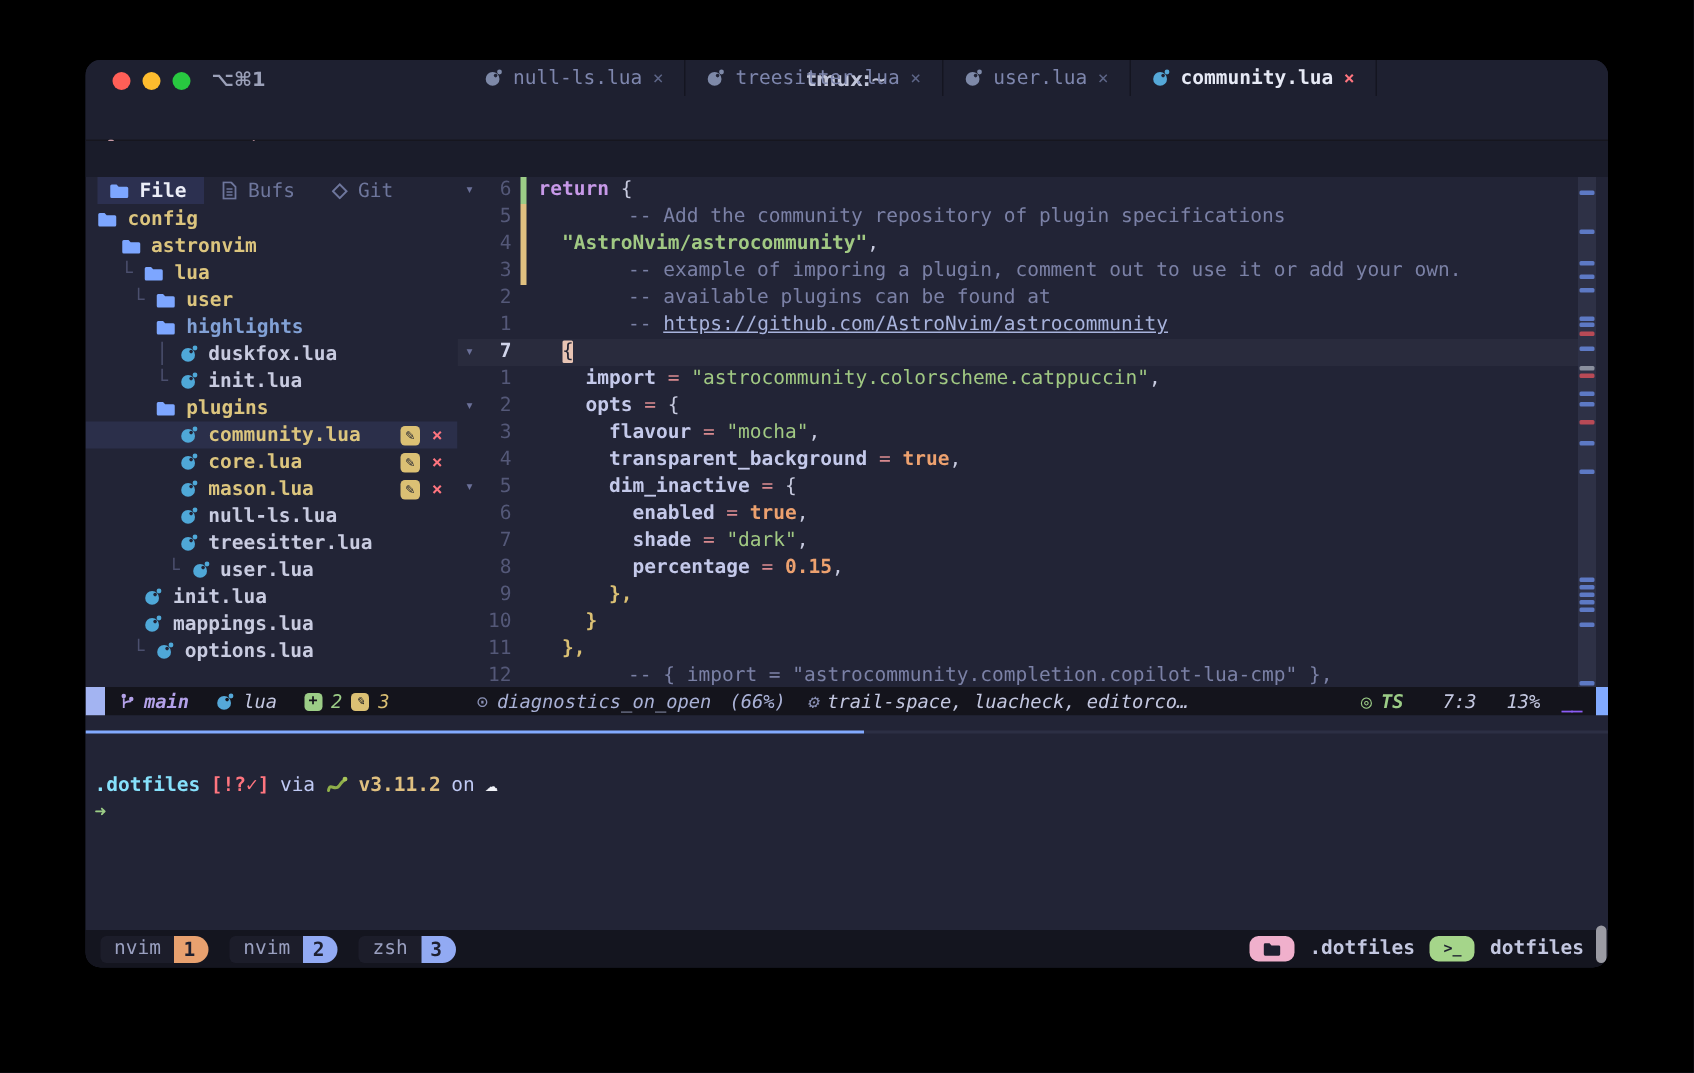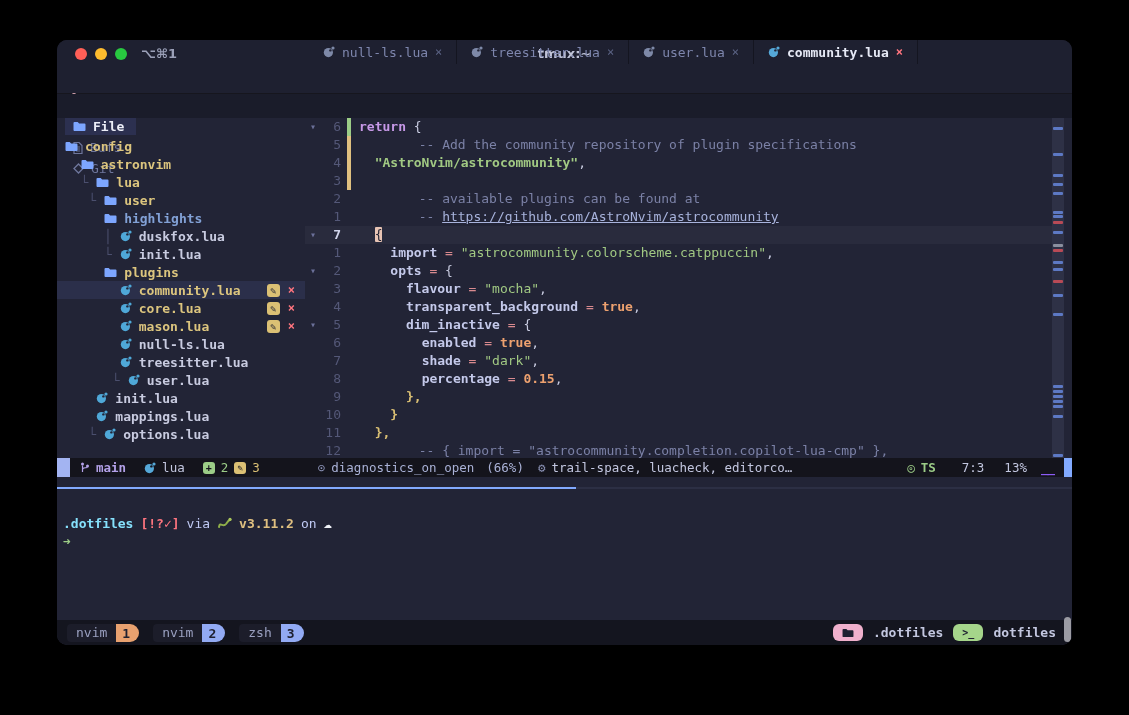--- a/index.html
+++ b/index.html
@@ -22,21 +22,21 @@
   #termtab .inner{position:absolute;left:14px;top:4px;color:#c799a5;display:flex;gap:7px;align-items:center;margin-top:20px;}
   
   #tabrow{position:absolute;left:0;top:54px;width:100%;height:24px;background:#1a1c2a;display:flex;}
   #tabs{position:absolute;left:252px;top:0;height:24px;display:flex;}
   .tab{display:flex;align-items:center;gap:7px;padding:0 14px;color:#7e86ad;height:24px;border-right:1px solid #141520;}
   .tab .x{color:#5d6587;font-size:12px;}
   .tab.active{color:#e6e9f5;font-weight:bold;}
   .tab.active .x{color:#ff757f;}
   
   #tree{position:absolute;left:0;top:78px;width:248px;height:340px;overflow:hidden;}
-  #treehdr{display:flex;height:18px;align-items:flex-start;gap:4px;padding-left:8px;margin-bottom:1px;flex-direction:column;}
+  #treehdr{display:flex;height:18px;align-items:center;gap:4px;padding-left:8px;margin-bottom:1px;}
   .thdr{display:flex;gap:7px;align-items:center;color:#6e769c;padding:1px 12px 1px 8px;height:18px;}
   .thdr.active{background:#2c3050;color:#eceef8;font-weight:bold;}
   .trow{display:flex;align-items:center;height:18px;padding-left:8px;gap:0;white-space:pre;}
   .trow.sel{background:#2b2f4a;}
   .tpre{color:#4b4f6e;}
   .tlabel{font-weight:bold;margin-left:7px;}
   .t-yellow{color:#dcc57e;}
   .t-white{color:#c8cbe0;}
   .t-blue{color:#82a1d6;}
   .badges{margin-left:auto;margin-right:10px;display:flex;gap:8px;align-items:center;}
@@ -67,21 +67,21 @@
   
   #minimap{position:absolute;left:995px;top:78px;width:12px;height:340px;background:#2e3146;}
   .mmark{position:absolute;left:1px;width:10px;height:3px;border-radius:1px;}
   .mm-blue{background:#5d79c4;}
   .mm-red{background:#b84a56;}
   .mm-gray{background:#8a8f9e;}
   
   #statusline{position:absolute;left:0;top:418px;width:100%;height:19px;background:#14141c;display:flex;align-items:center;font-size:12.5px;color:#a9b1d6;}
   .sl-block{width:13px;height:19px;background:#a3b4f2;}
   .sl-blockR{width:8px;height:19px;background:#82aaff;margin-left:10px;}
-  #statusline .seg{display:flex;align-items:center;gap:6px;white-space:pre;}
+  #statusline .seg{display:flex;align-items:center;gap:6px;white-space:pre;font-style:italic;}
   .sl-branch{color:#b3a1e8;font-weight:bold;}
   .sl-ft{color:#c3c7e0;}
   .sl-green{color:#9ccd87;}
   .sl-yellow{color:#dbc074;}
   .sl-white{color:#c3c7e0;}
   .sl-cursor{color:#8b5cf6;font-weight:bold;letter-spacing:-1px;text-align:right;}
   .gbox{background:#9ccd87;color:#14141c;width:12px;height:12px;border-radius:3px;font-size:10px;line-height:12px;text-align:center;font-weight:bold;}
   .ybox{background:#dbc074;color:#14141c;width:12px;height:12px;border-radius:3px;font-size:9px;line-height:12px;text-align:center;}
   
   #shell{position:absolute;left:0;top:437px;width:100%;height:143px;background:#222436;}
@@ -287,21 +287,21 @@
               <circle cx="10" cy="2" r="1.6" fill="#4fa8d8"></circle>
               <circle cx="7.4" cy="4.4" r="1.2" fill="#222436"></circle>
             </svg></span><span class="tlabel t-white">options.lua</span></div>
       </div>
   </div>
 
   <div id="editor">
       <div class="cline"><span class="fold">▾</span><span class="lnum">6</span><span class="gits g-add"></span><span class="ctext"><span class="tk-k">return </span><span class="tk-p">{</span></span></div>
       <div class="cline"><span class="fold"></span><span class="lnum">5</span><span class="gits g-chg"></span><span class="ctext">  <span class="tk-c">-- Add the community repository of plugin specifications</span></span></div>
       <div class="cline"><span class="fold"></span><span class="lnum">4</span><span class="gits g-chg"></span><span class="ctext">  <span class="tk-sb">"AstroNvim/astrocommunity"</span><span class="tk-p">,</span></span></div>
-      <div class="cline"><span class="fold"></span><span class="lnum">3</span><span class="gits g-chg"></span></div>
+      <div class="cline"><span class="fold"></span><span class="lnum">3</span><span class="gits g-chg"></span><span class="ctext">  <span class="tk-c">-- example of imporing a plugin, comment out to use it or add your own.</span></span></div>
       <div class="cline"><span class="fold"></span><span class="lnum">2</span><span class="gits"></span><span class="ctext">  <span class="tk-c">-- available plugins can be found at</span></span></div>
       <div class="cline"><span class="fold"></span><span class="lnum">1</span><span class="gits"></span><span class="ctext">  <span class="tk-c">-- </span><span class="tk-u">https://github.com/AstroNvim/astrocommunity</span></span></div>
       <div class="cline cursorline"><span class="fold">▾</span><span class="lnum cur">7</span><span class="gits"></span><span class="ctext">  <span class="tk-p cursorblk">{</span></span></div>
       <div class="cline"><span class="fold"></span><span class="lnum">1</span><span class="gits"></span><span class="ctext">    <span class="tk-i">import</span><span class="tk-o"> = </span><span class="tk-s">"astrocommunity.colorscheme.catppuccin"</span><span class="tk-p">,</span></span></div>
       <div class="cline"><span class="fold">▾</span><span class="lnum">2</span><span class="gits"></span><span class="ctext">    <span class="tk-i">opts</span><span class="tk-o"> = </span><span class="tk-p">{</span></span></div>
       <div class="cline"><span class="fold"></span><span class="lnum">3</span><span class="gits"></span><span class="ctext">      <span class="tk-i">flavour</span><span class="tk-o"> = </span><span class="tk-s">"mocha"</span><span class="tk-p">,</span></span></div>
       <div class="cline"><span class="fold"></span><span class="lnum">4</span><span class="gits"></span><span class="ctext">      <span class="tk-i">transparent_background</span><span class="tk-o"> = </span><span class="tk-b">true</span><span class="tk-p">,</span></span></div>
       <div class="cline"><span class="fold">▾</span><span class="lnum">5</span><span class="gits"></span><span class="ctext">      <span class="tk-i">dim_inactive</span><span class="tk-o"> = </span><span class="tk-p">{</span></span></div>
       <div class="cline"><span class="fold"></span><span class="lnum">6</span><span class="gits"></span><span class="ctext">        <span class="tk-i">enabled</span><span class="tk-o"> = </span><span class="tk-b">true</span><span class="tk-p">,</span></span></div>
       <div class="cline"><span class="fold"></span><span class="lnum">7</span><span class="gits"></span><span class="ctext">        <span class="tk-i">shade</span><span class="tk-o"> = </span><span class="tk-s">"dark"</span><span class="tk-p">,</span></span></div>

